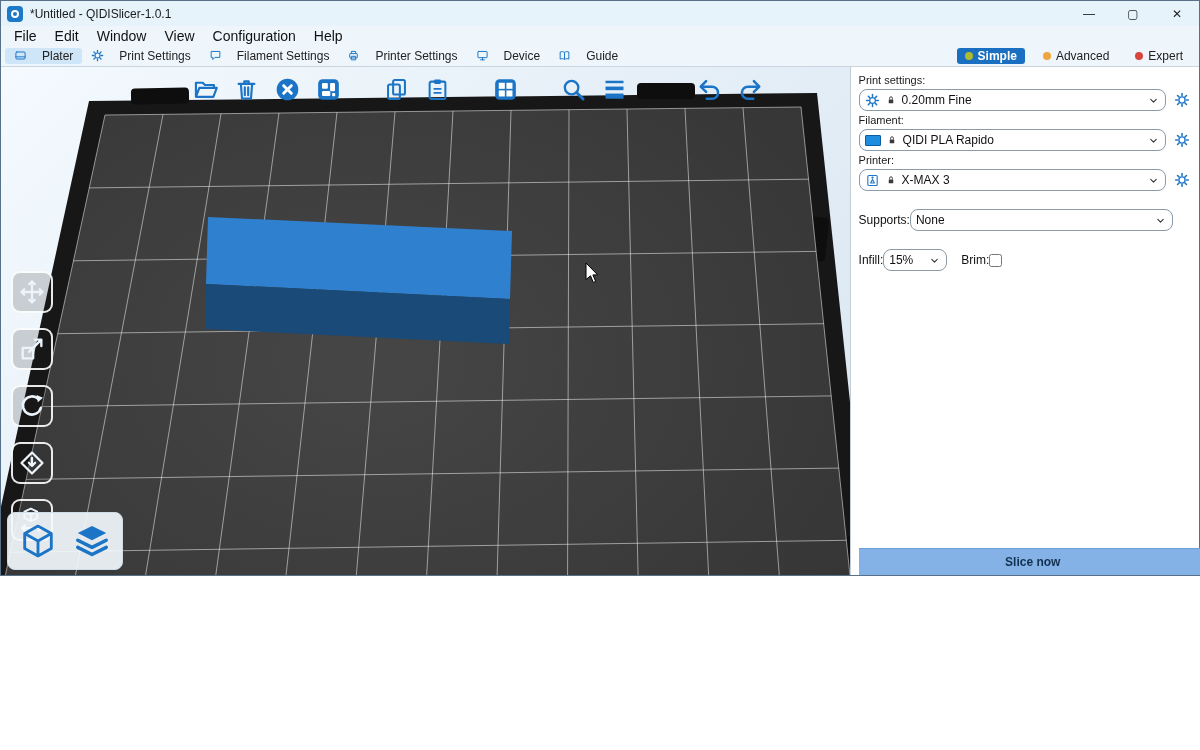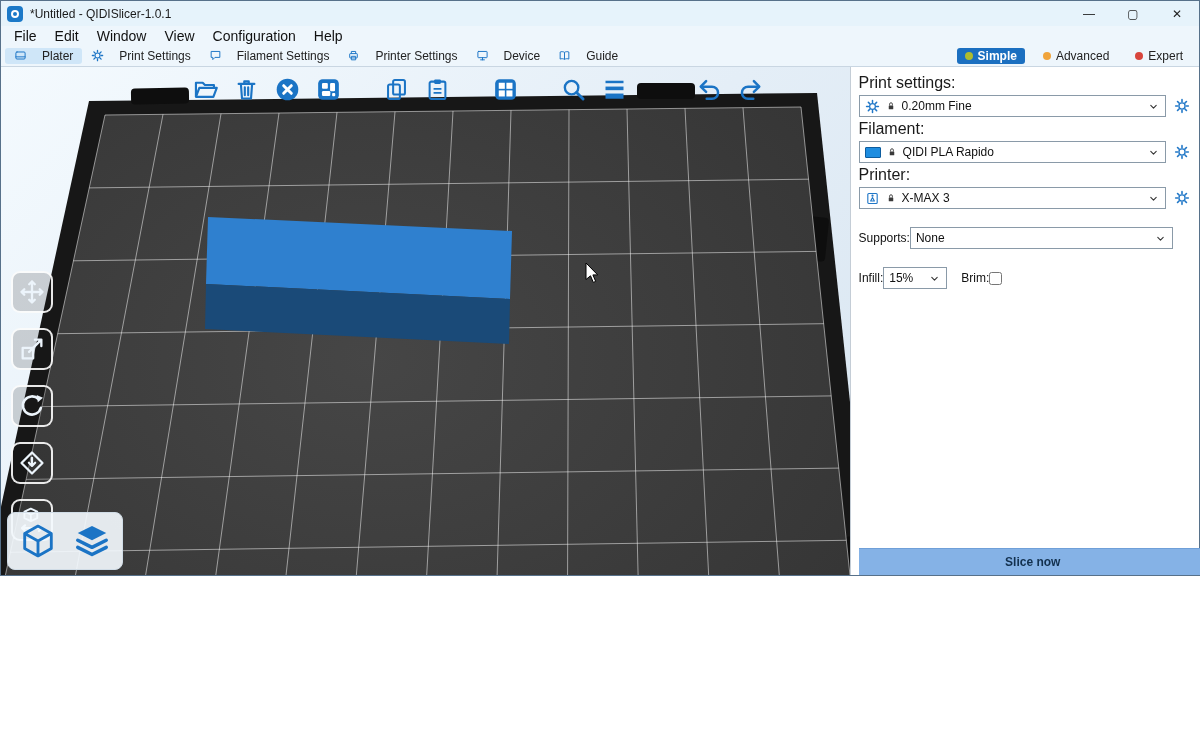--- a/index.html
+++ b/index.html
@@ -38,23 +38,23 @@
   .lefttools{position:absolute;left:10px;top:204px;display:flex;flex-direction:column;gap:15px}
   .ltbtn{width:42px;height:42px;border:2px solid rgba(255,255,255,.9);border-radius:9px;background:rgba(25,25,25,.18);display:flex;align-items:center;justify-content:center;color:#ecf4fb}
   .ltbtn svg{width:28px;height:28px}
   
   .viewtools{position:absolute;left:6px;bottom:5px;background:rgba(243,249,253,.92);border:1px solid #d0dce6;border-radius:8px;display:flex;gap:4px;padding:5px}
   .vtbtn{width:50px;height:46px;display:flex;align-items:center;justify-content:center;color:#1b74c5}
   .vtbtn svg{width:38px;height:38px}
   .cursor{position:absolute;left:584px;top:196px;width:14px;height:22px;pointer-events:none}
   
   .sidepanel{width:350px;height:100%;background:#fff;border-left:1px solid #c4cdd6;position:relative;padding:4px 8px 0 8px;font-size:12px;color:#111}
-  .sp-label{font-size:16px;color:#1a1a1a;margin:3px 0 3px}
+  .sp-label{font-size:11px;color:#1a1a1a;margin:3px 0 3px}
   .combo-row{display:flex;align-items:center;gap:7px}
-  .combo{flex:1;height:22px;border:1px solid #8a9aa8;border-radius:0;background:#fff;display:flex;align-items:center;padding:0 5px;gap:5px;min-width:0}
+  .combo{flex:1;height:22px;border:1px solid #8a9aa8;border-radius:8px;background:#fff;display:flex;align-items:center;padding:0 5px;gap:5px;min-width:0}
   .combo .ctext{flex:1;font-size:12px;color:#111;white-space:nowrap;overflow:hidden}
   .cicon{width:15px;height:15px;color:#2077c7;flex:0 0 15px}
   .licon{width:12px;height:12px;color:#3a3a3a;flex:0 0 12px}
   .chev{width:13px;height:13px;color:#333;flex:0 0 13px}
   .gearbtn{width:18px;height:18px;color:#2077c7;flex:0 0 18px;display:flex;align-items:center;justify-content:center}
   .gearbtn svg{width:16px;height:16px}
   .swatch{width:16px;height:11px;flex:0 0 16px;border-radius:1px}
   .inline-row{display:flex;align-items:center;margin-top:18px;}
   .inline-row .lab{white-space:nowrap}
   .combo.small{flex:0 0 64px}

